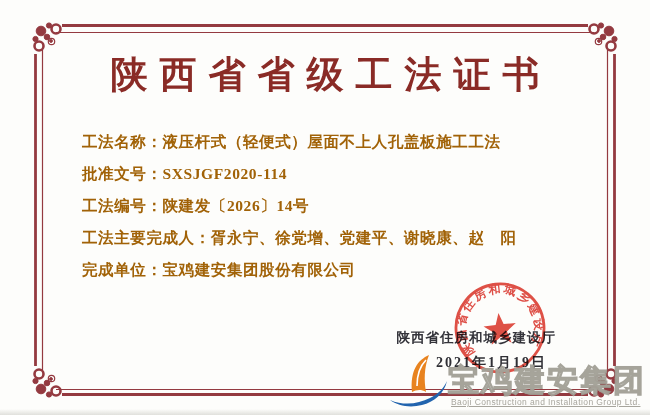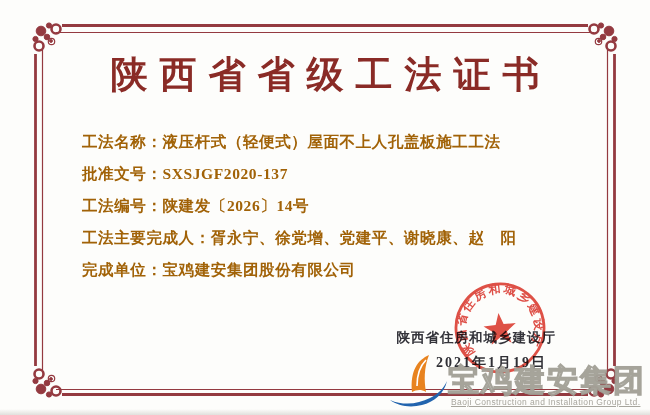--- a/index.html
+++ b/index.html
@@ -90,21 +90,21 @@
     </g>
   </svg>
 
   <div class="title">陕西省省级工法证书</div>
 
   <div class="fields">
     <div class="row">
       <span>工法名称：</span><span>液压杆式（轻便式）屋面不上人孔盖板施工工法</span>
     </div>
     <div class="row">
-      <span>批准文号：</span><span>SXSJGF2020-137</span>
+      <span>批准文号：</span><span>SXSJGF2020-114</span>
     </div>
     <div class="row">
       <span>工法编号：</span><span>陕建发〔2026〕14号</span>
     </div>
     <div class="row">
       <span>工法主要完成人：</span><span>胥永宁、徐党增、党建平、谢晓康、赵　阳</span>
     </div>
     <div class="row">
       <span>完成单位：</span><span>宝鸡建安集团股份有限公司</span>
     </div>

